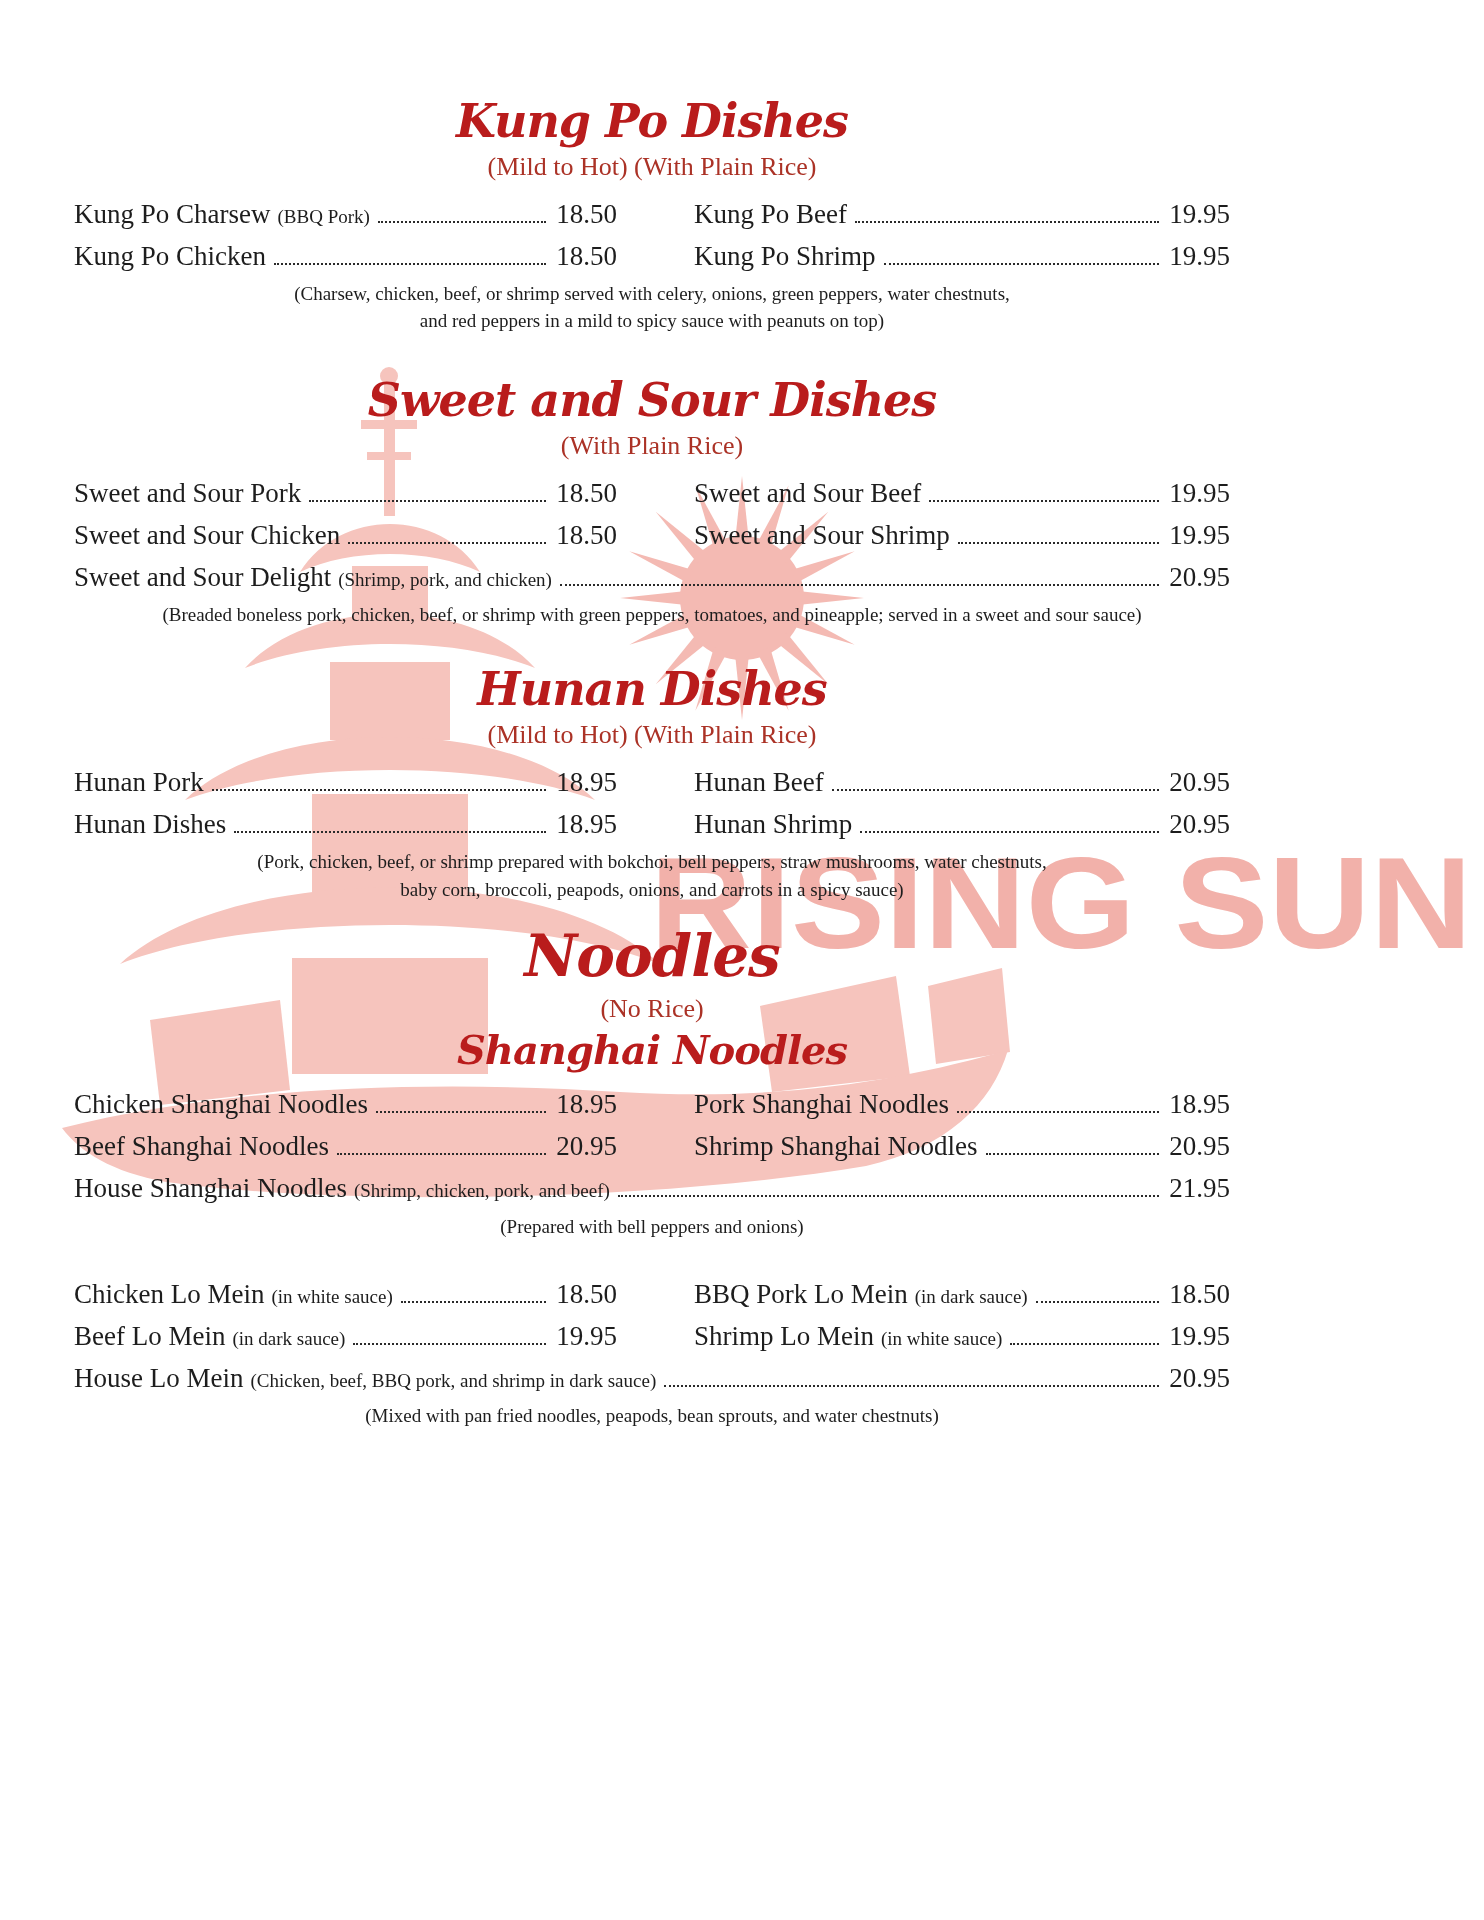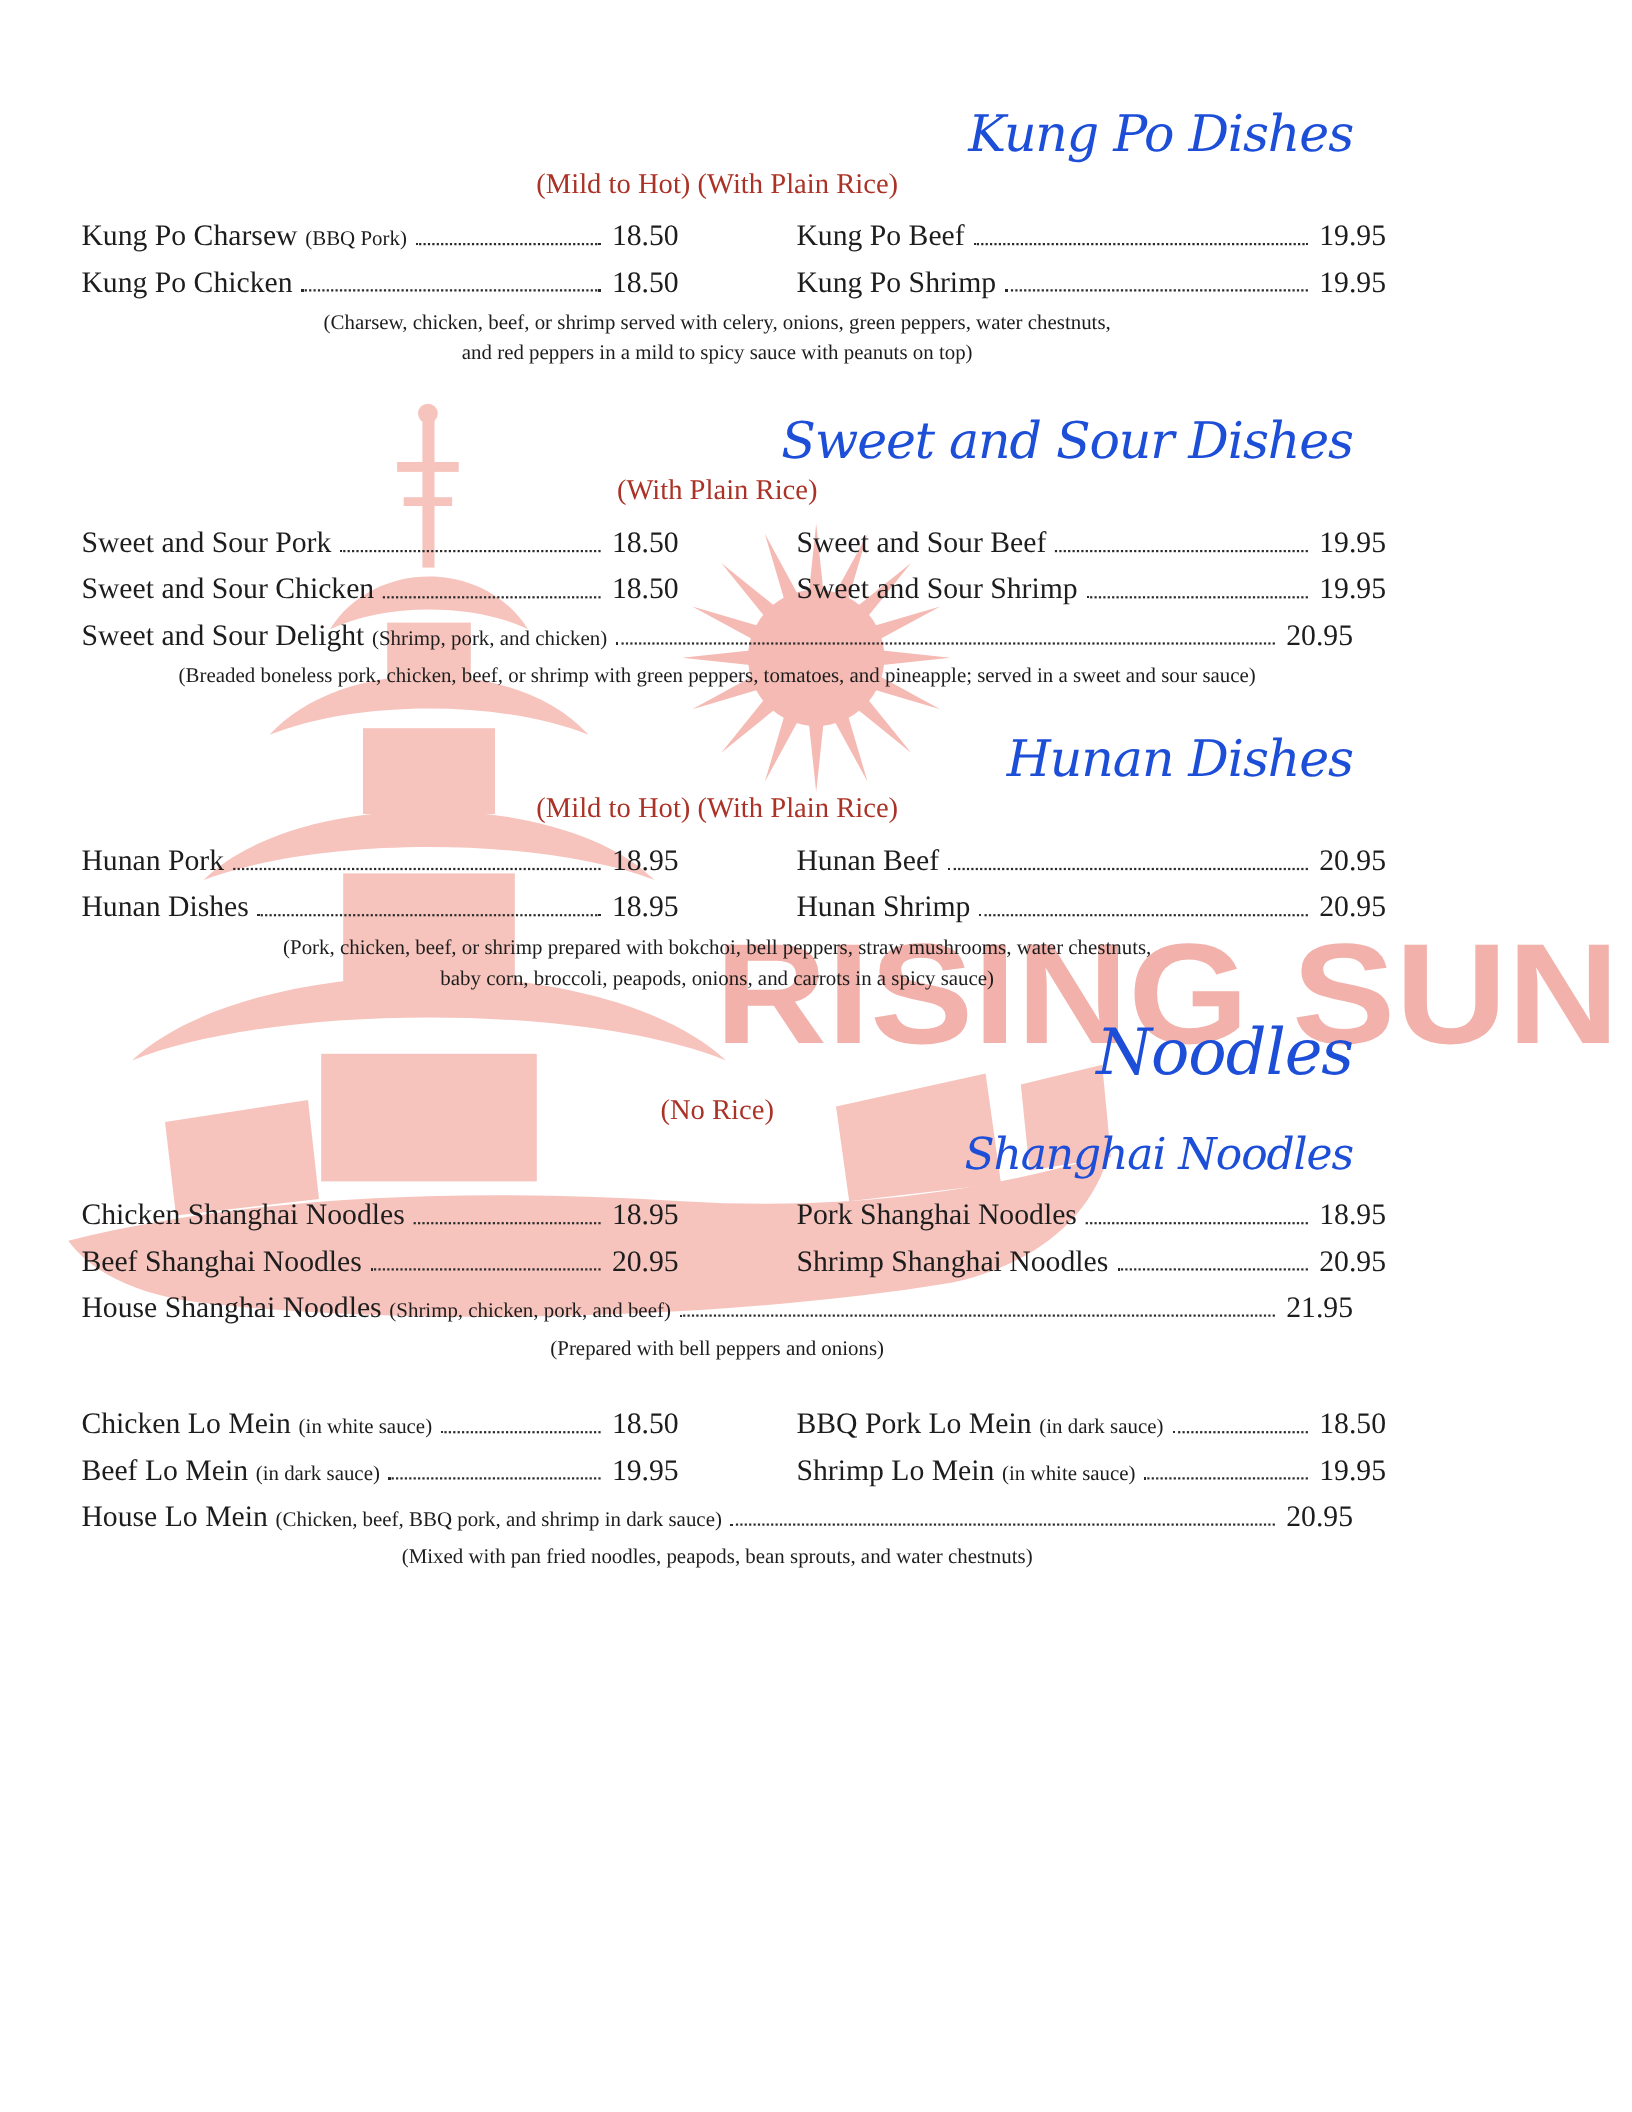--- a/index.html
+++ b/index.html
@@ -4,31 +4,31 @@
 <style>
   html,body{margin:0;padding:0;}
   body{
     width:1484px;height:1920px;background:#ffffff;position:relative;overflow:hidden;
     font-family:"Liberation Serif", serif;color:#1d1d1d;
   }
   .watermark{position:absolute;left:0;top:0;z-index:0;}
   .content{position:absolute;left:74px;top:0;width:1156px;z-index:1;}
   .sec{margin:0;}
   .sec-title{
-    font-family:"DejaVu Serif", serif;font-style:italic;font-weight:normal;
-    color:#1d4ed8;text-align:right;font-size:46px;line-height:1.1;
+    font-family:"DejaVu Serif", serif;font-style:italic;font-weight:bold;
+    color:#b91c1c;text-align:center;font-size:46px;line-height:1.1;
     letter-spacing:-1px;margin:0;
   }
   .sec-title.big{font-size:58px;}
   .sec-title.small{font-size:40px;}
   .sec-sub{
     font-weight:normal;color:#ab3226;text-align:center;
     font-size:26px;line-height:1.2;margin:4px 0 0 0;
   }
-  .grid{display:grid;grid-template-columns:543px 536px;column-gap:107px;margin-top:6px;}
+  .grid{display:grid;grid-template-columns:543px 536px;column-gap:77px;margin-top:6px;}
   .row{display:flex;align-items:baseline;font-size:27px;line-height:1.15;margin-top:11px;}
   .row .name{white-space:nowrap;}
   .row .note{font-size:19px;margin-left:7px;white-space:nowrap;}
   .row .note:empty{display:none;margin:0;}
   .leader{flex:1 1 auto;min-width:28px;border-bottom:2.6px dotted #2a2a2a;margin:0 10px 0 8px;}
   .price{white-space:nowrap;}
   .wide{width:100%;justify-content:space-between;}
   .desc{margin-top:8px;}
   .desc-line{
     text-align:center;font-size:19px;line-height:1.45;margin:0;

